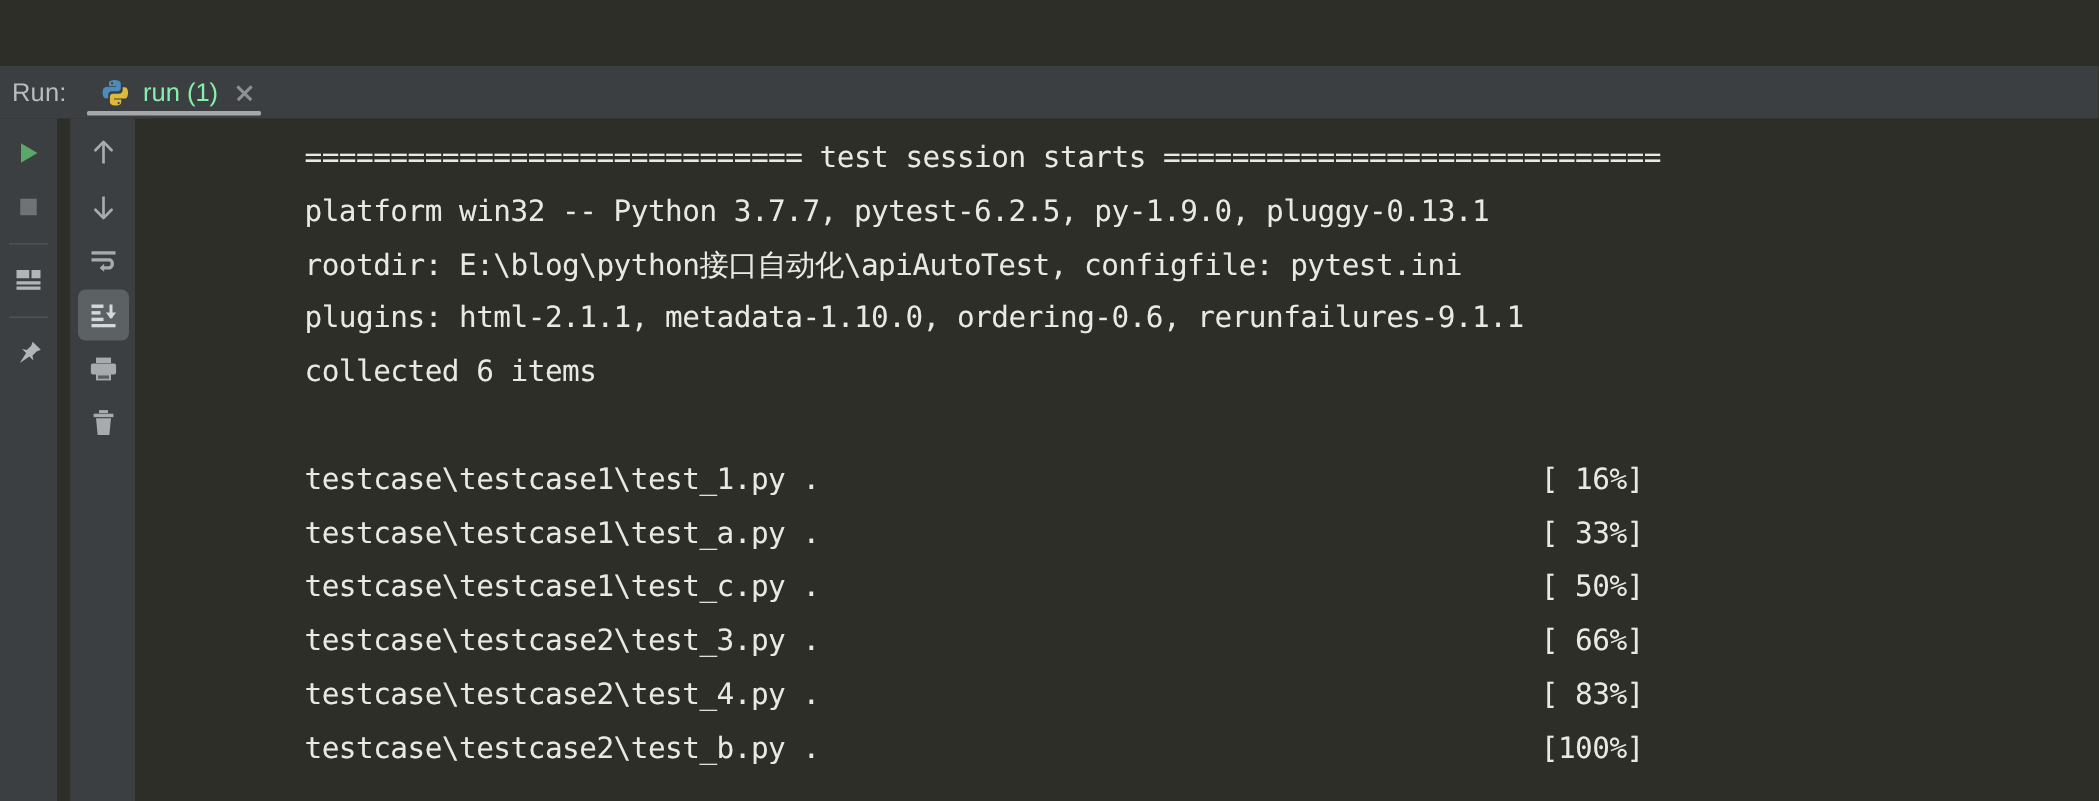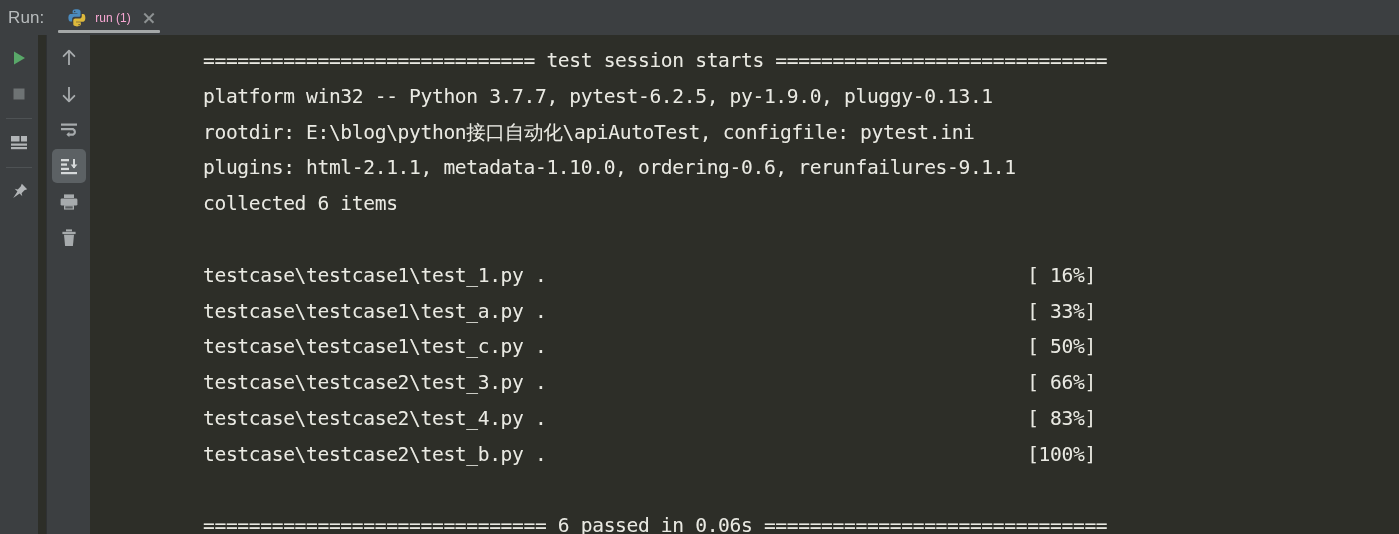--- a/index.html
+++ b/index.html
@@ -23,20 +23,21 @@
   }
 
   
   .headerbar {
     height: 28px;
     min-height: 35px;
     background: #3c3f41;
     display: flex;
     align-items: center;
     position: relative;
+    margin-top: 44px;
   }
   .run-label {
     color: #b8bcbd;
     font-size: 17px;
     padding-left: 8px;
     padding-right: 14px;
     letter-spacing: 0.1px;
     white-space: nowrap;
   }
   .tab {
@@ -58,22 +59,22 @@
     border-radius: 1px;
   }
   .py-icon {
     width: 19px;
     height: 19px;
     margin-right: 8px;
     flex: 0 0 auto;
     display: block;
   }
   .tab-label {
-    color: #f9a8d4;
-    font-size: 12px;
+    color: #86efac;
+    font-size: 17px;
     white-space: nowrap;
   }
   .tab-close {
     margin-left: 11px;
     width: 14px;
     height: 14px;
     position: relative;
     flex: 0 0 auto;
   }
   .tab-close::before, .tab-close::after {

